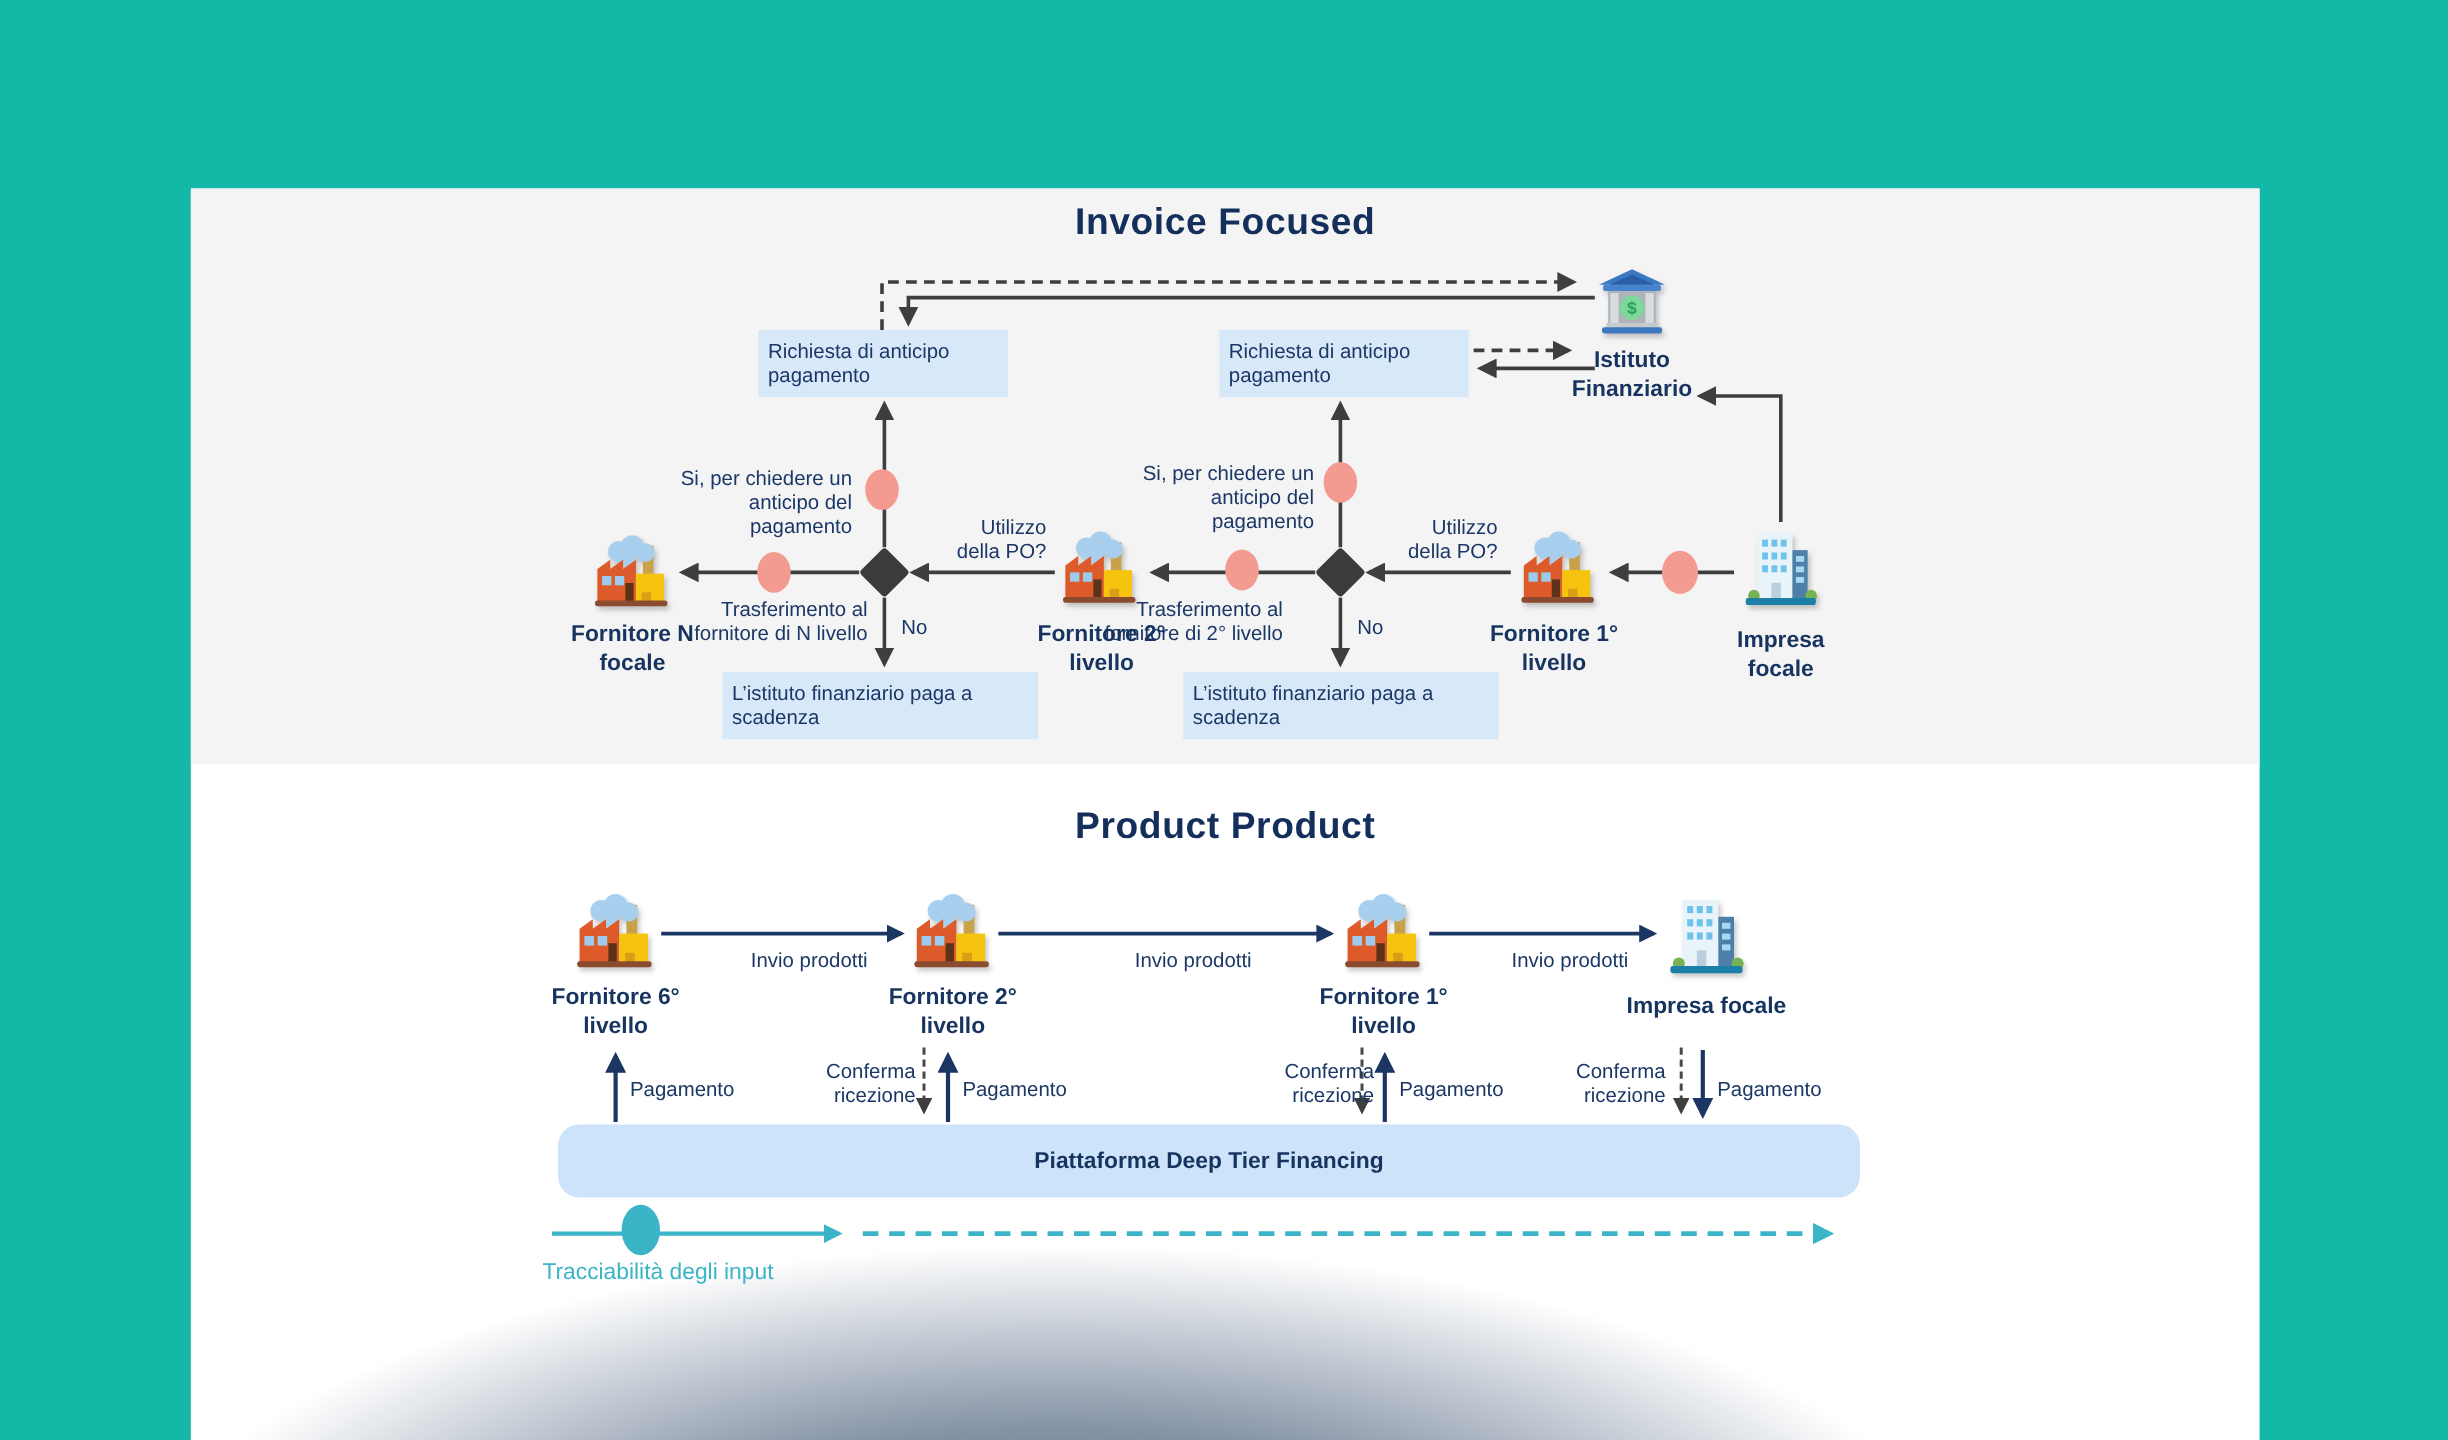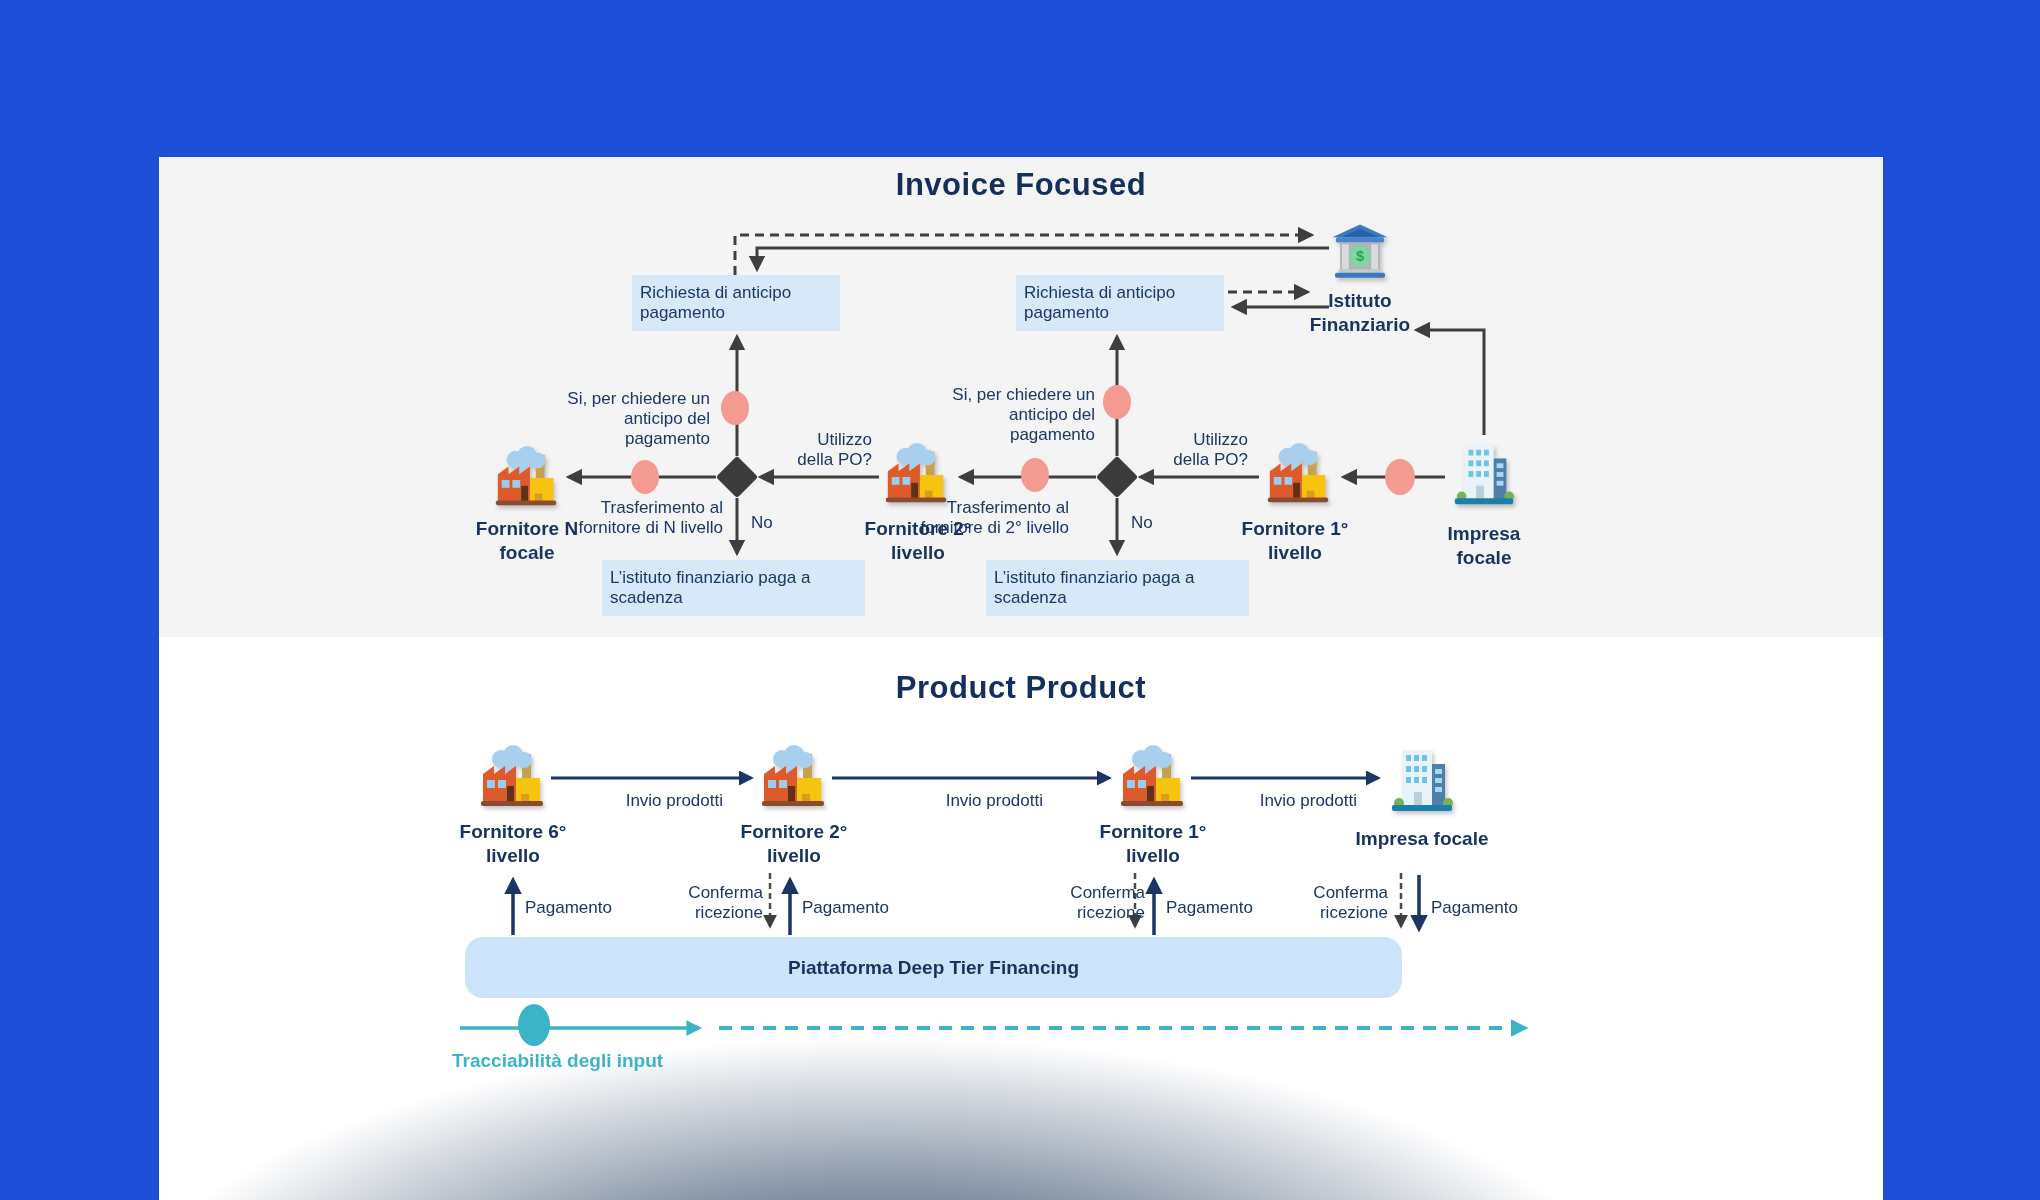--- a/index.html
+++ b/index.html
@@ -1,36 +1,36 @@
 <!DOCTYPE html>
 <html><head>
 <meta charset="utf-8">
 <style>
   html,body{margin:0;padding:0;background:#000;}
-  .stage{position:relative;width:2040px;height:1200px;background:#1d4ed8;overflow:hidden;
+  .stage{position:relative;width:2040px;height:1200px;background:#14b8a6;overflow:hidden;
          font-family:"Liberation Sans", sans-serif;color:#1B3766;}
   .content{position:absolute;left:159px;top:157px;width:1724px;height:1043px;background:#ffffff;overflow:hidden;}
   .invoice-panel{position:absolute;left:0;top:0;width:1724px;height:480px;background:#F4F4F5;}
   .blob{position:absolute;left:-60px;top:880px;width:1560px;height:640px;
         background:radial-gradient(closest-side, rgba(32,58,92,0.95), rgba(32,58,92,0.55) 52%, rgba(32,58,92,0) 100%);
         border-radius:50%;}
   .lines{position:absolute;left:0;top:0;z-index:3;}
   .lbl{position:absolute;z-index:4;font-size:17px;line-height:1.18;color:#1B3766;}
   .section-title{position:absolute;left:0;width:1724px;text-align:center;z-index:4;
                  font-size:31px;font-weight:800;color:#142F5C;letter-spacing:.5px;}
   .bluebox{position:absolute;z-index:4;background:#D7E9F8;display:flex;align-items:center;justify-content:center;
            text-align:left;font-size:17px;color:#1B3766;padding:4px 8px;box-sizing:border-box;}
   .node-label{font-weight:700;text-align:center;font-size:19px;color:#17335F;line-height:1.25;}
   .icon{position:absolute;z-index:4;filter:drop-shadow(2px 3px 2px rgba(0,0,0,0.22));}
   .center{text-align:right;}
   .right{text-align:right;}
-  .platform{position:absolute;z-index:4;left:306px;top:780px;width:937px;height:61px;border-radius:18px;
+  .platform{position:absolute;z-index:4;left:306px;top:780px;width:1085px;height:61px;border-radius:18px;
             background:#CDE3F9;display:flex;align-items:center;justify-content:center;
             font-size:19px;font-weight:700;color:#17335F;}
-  .timeline-label{position:absolute;z-index:4;font-size:19px;font-weight:700;color:#3CB4C7;}
+  .timeline-label{position:absolute;z-index:4;font-size:19px;font-weight:400;color:#3CB4C7;}
 </style>
 </head>
 <body>
 
 <svg width="0" height="0" style="position:absolute">
   <defs>
     <symbol id="sym-factory" viewBox="0 0 72 72">
       <rect x="45" y="10" width="9" height="34" fill="#C8A24B"></rect>
       <g fill="#A8CFEE">
         <circle cx="24" cy="15" r="9"></circle>

